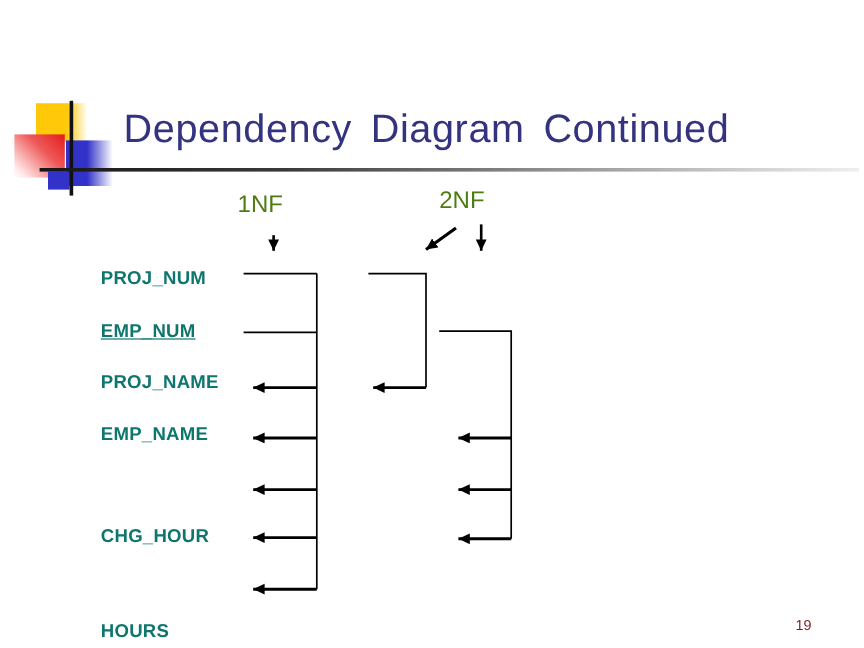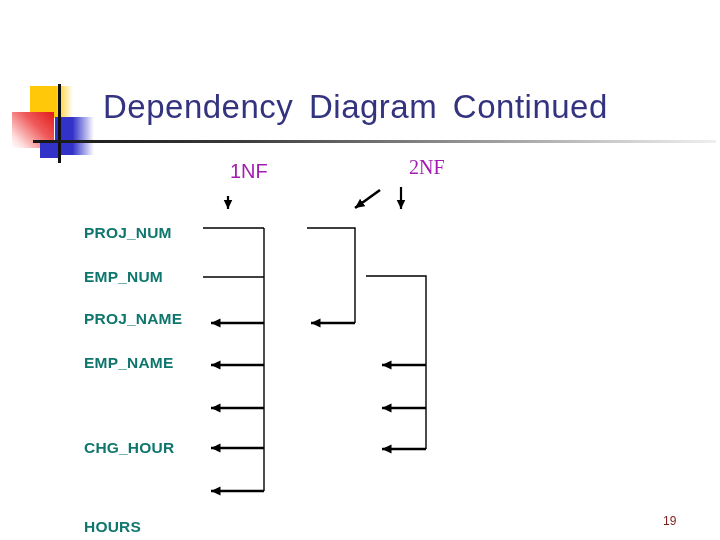--- a/index.html
+++ b/index.html
@@ -43,32 +43,32 @@
     background: linear-gradient(to right, #161616 0%, #3a3a3a 30%, #8a8a8a 60%, #cccccc 85%, #efefef 100%);
   }
   
   .title {
     position: absolute; left: 103px; top: 88px; margin: 0;
     font-size: 33px; font-weight: 400; color: #333380;
     letter-spacing: 0.5px; word-spacing: 6px; white-space: nowrap;
   }
   
   .nf-label {
-    position: absolute; font-size: 20px; color: #a21caf; white-space: nowrap; margin-left: 32px;
+    position: absolute; font-size: 20px; color: #4d7c0f; white-space: nowrap;
   }
   .nf1 { left: 198px; top: 160px; }
-  .nf2 { left: 377px; top: 156px; font-family: Liberation Serif, serif; }
+  .nf2 { left: 366px; top: 156px; }
   
   .attr {
     position: absolute; left: 84px;
     font-size: 15.5px; font-weight: 700; letter-spacing: 0.2px;
     color: #0f766e; white-space: nowrap;
   }
   .a0 { top: 224px; }
-  .a1 { top: 268px; }
+  .a1 { top: 268px; text-decoration: underline; }
   .a2 { top: 310px; }
   .a3 { top: 354px; }
   .a4 { top: 397px; }
   .a5 { top: 439px; text-align: right; }
   .a6 { top: 482px; margin-top: 36px; }
   
   .lines {
     position: absolute; left: 0; top: 0; width: 720px; height: 540px;
   }
   

